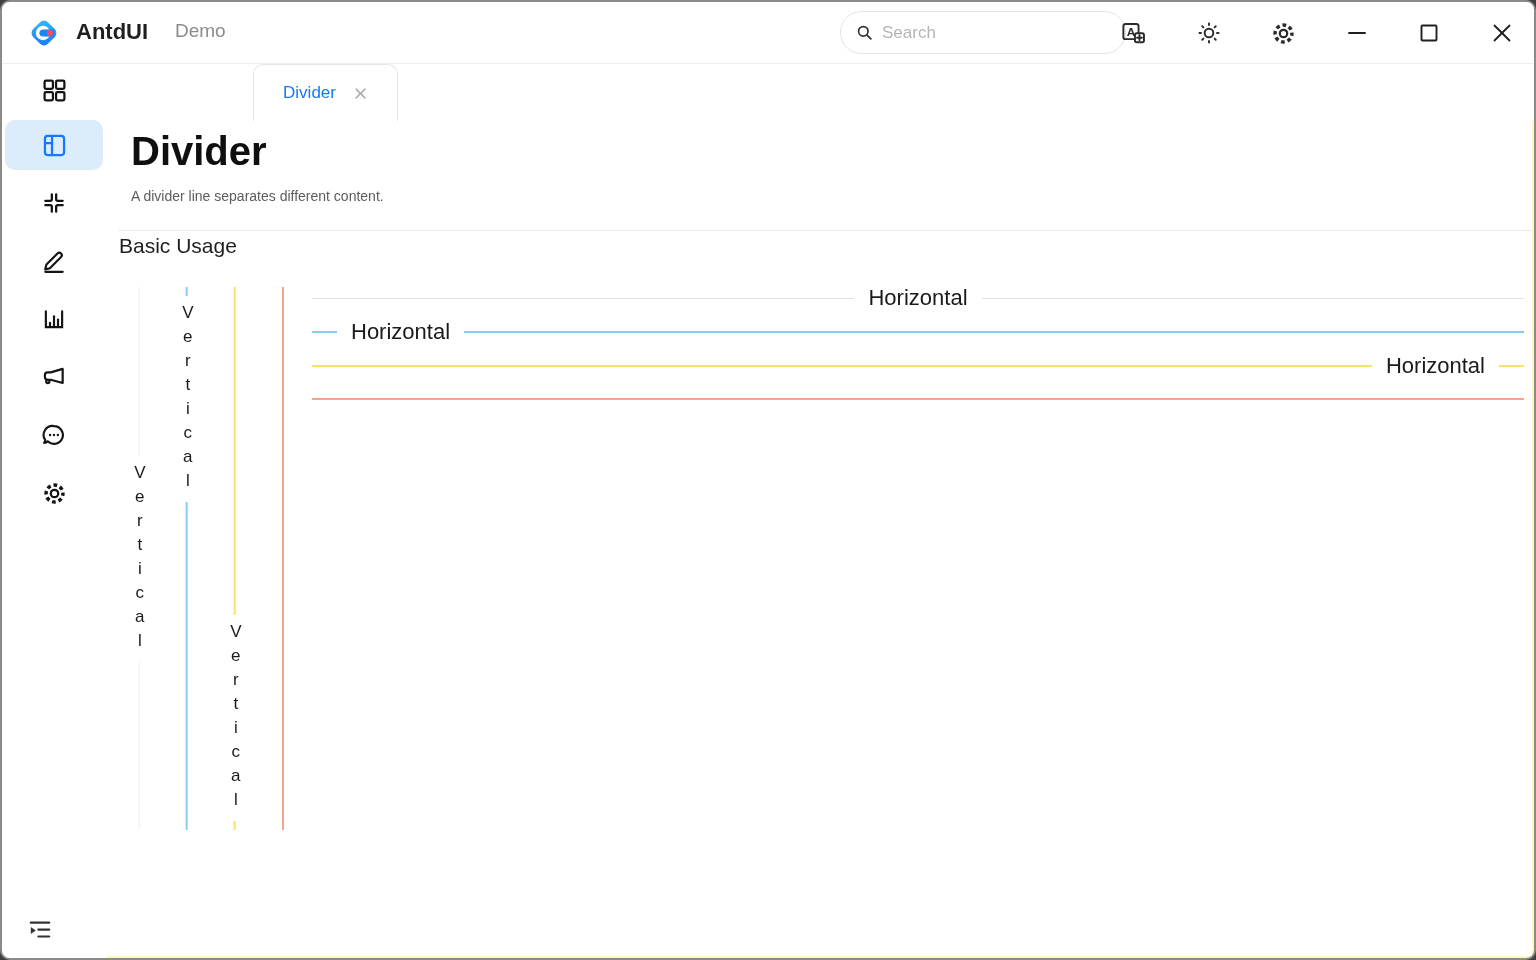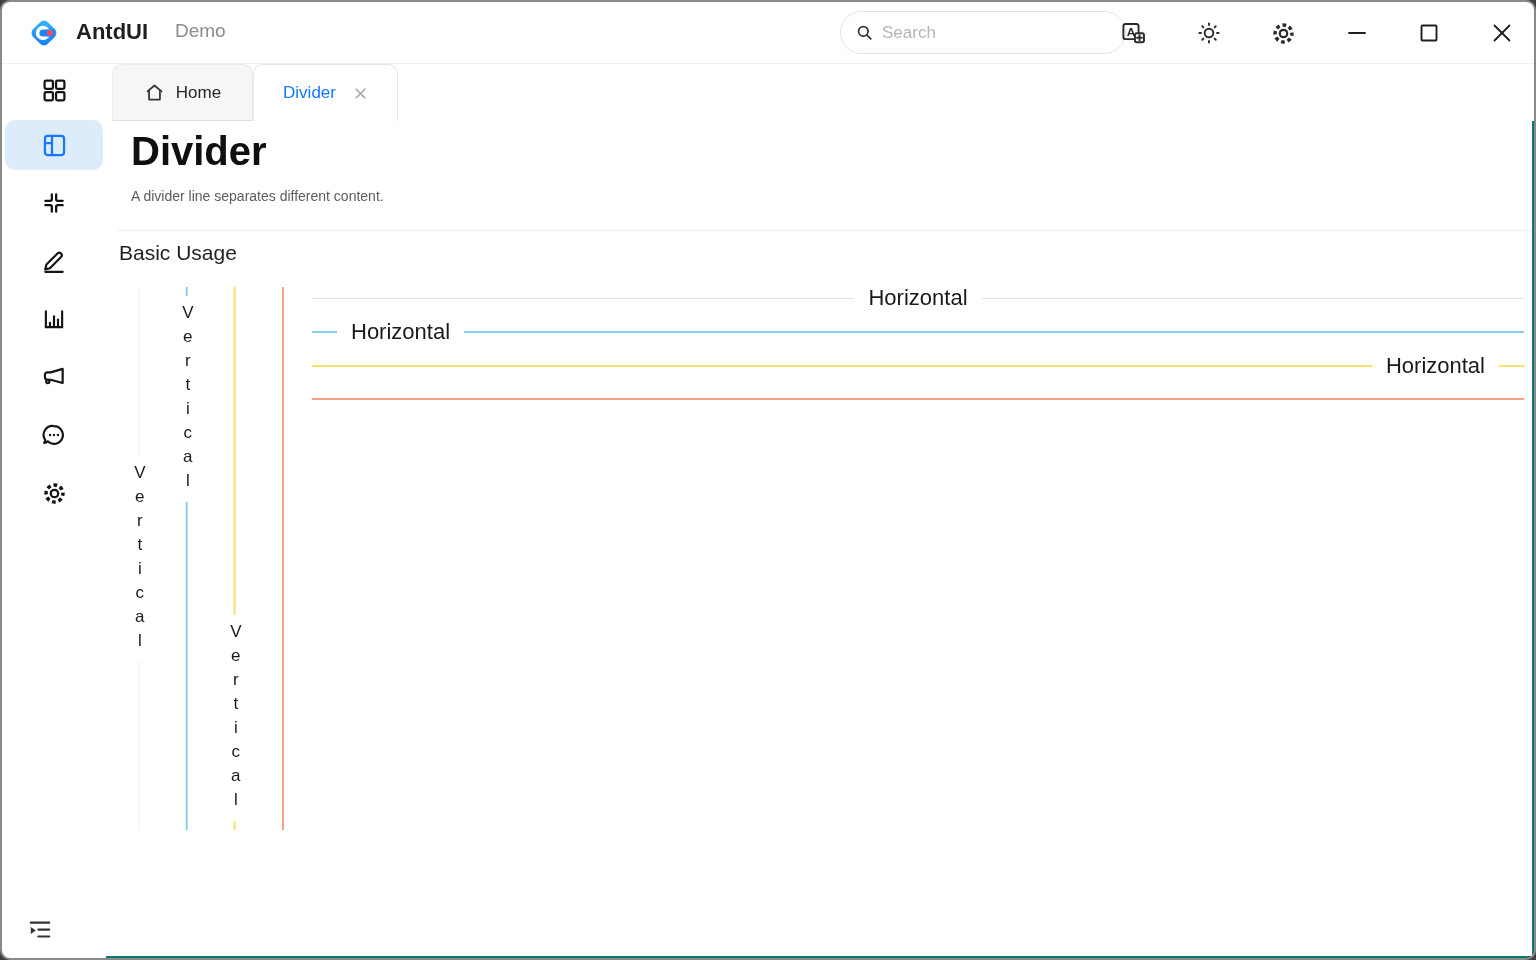--- a/index.html
+++ b/index.html
@@ -1,17 +1,17 @@
 <!DOCTYPE html>
 <html><head>
 <meta charset="utf-8">
 <style>
   * { margin:0; padding:0; box-sizing:border-box; }
   html,body { width:1536px; height:960px; background:#3f3f3f; font-family:"Liberation Sans", sans-serif; overflow:hidden; }
-  .window { position:absolute; left:0; top:0; width:1536px; height:960px; background:#0f766e;
+  .window { position:absolute; left:0; top:0; width:1536px; height:960px; background:#fef9c3;
             border:2px solid #8a8a8a; border-radius:10px; overflow:hidden; }
 
   
   .titlebar { position:absolute; left:0; top:0; width:100%; height:62px; background:#fff;
               border-bottom:1px solid #f0f0f0; }
   .logo { position:absolute; left:26px; top:15px; width:32px; height:32px; }
   .app-name { position:absolute; left:74px; top:17px; font-size:22px; font-weight:700; color:#1f1f1f; }
   .app-mode { position:absolute; left:173px; top:18px; font-size:19px; font-weight:400; color:#8c8c8c; }
   .search-box { position:absolute; left:838px; top:9px; width:286px; height:43px;
                 border:1px solid #e2e2e2; border-radius:22px; display:flex; align-items:center; background:#fff; }
@@ -40,21 +40,21 @@
   .tab-home .tab-label { font-size:17px; color:#262626; margin-left:11px; }
   .tab-active { left:147px; width:145px; background:#fff; border:1px solid #e6e6e6; border-bottom:none; }
   .tab-active .tab-label { font-size:17px; color:#1677ff; }
   .tab-close { margin-left:17px; display:flex; align-items:center; color:#ababab; cursor:pointer; }
 
   
   .content { position:absolute; left:104px; top:119px; right:2px; bottom:2px; background:#fff; }
   .page-title { position:absolute; left:25px; top:8px; font-size:40px; font-weight:700; color:#0f0f0f; }
   .page-desc { position:absolute; left:25px; top:67px; font-size:14px; color:#5c5c5c; }
   .page-rule { position:absolute; left:12px; right:0; top:109px; border-top:1px solid #ededed; }
-  .section-title { position:absolute; left:13px; top:120px; font-size:21px; font-weight:500; color:#1f1f1f; }
+  .section-title { position:absolute; left:13px; top:113px; font-size:21px; font-weight:500; color:#1f1f1f; }
 
   
   .vdiv { position:absolute; top:166px; height:543px; display:flex; flex-direction:column;
           align-items:center; transform:translateX(-50%); }
   .vdiv .vline { width:2px; background:#ccc; }
   .vdiv .vline.thin { width:1.5px; }
   .vdiv .vline.grow { flex:1 1 auto; }
   .vdiv .vline.stub { flex:0 0 9px; }
   .vdiv .vlabel { writing-mode:vertical-lr; text-orientation:upright; letter-spacing:5px;
                   font-size:17px; color:#1a1a1a; line-height:1.1; padding:7px 0; }
@@ -216,27 +216,20 @@
       <svg width="26" height="26" viewBox="0 0 24 24" fill="none" stroke="currentColor" stroke-width="2" stroke-linecap="round">
         <line x1="3.5" y1="5.2" x2="20.5" y2="5.2"></line>
         <line x1="10.5" y1="11.6" x2="20.5" y2="11.6"></line>
         <line x1="10.5" y1="18" x2="20.5" y2="18"></line>
         <path d="M3.5 9.2l4.6 3.2-4.6 3.2z" fill="currentColor" stroke="none"></path>
       </svg>
     </div>
   </div>
 
   <div class="tabbar">
-    <div class="tab tab-home">
-      <svg width="21" height="21" viewBox="0 0 24 24" fill="none" stroke="#333" stroke-width="2" stroke-linecap="round" stroke-linejoin="round">
-        <path d="M4 10.8L12 4l8 6.8"></path>
-        <path d="M5.8 9.5V20h12.4V9.5"></path>
-      </svg>
-      <span class="tab-label">Home</span>
-    </div>
     <div class="tab tab-active">
       <span class="tab-label">Divider</span>
       <span class="tab-close">
         <svg width="15" height="15" viewBox="0 0 24 24" stroke="currentColor" stroke-width="2.4" stroke-linecap="round">
           <line x1="5" y1="5" x2="19" y2="19"></line>
             <line x1="19" y1="5" x2="5" y2="19"></line>
         </svg>
       </span>
     </div>
   </div>

